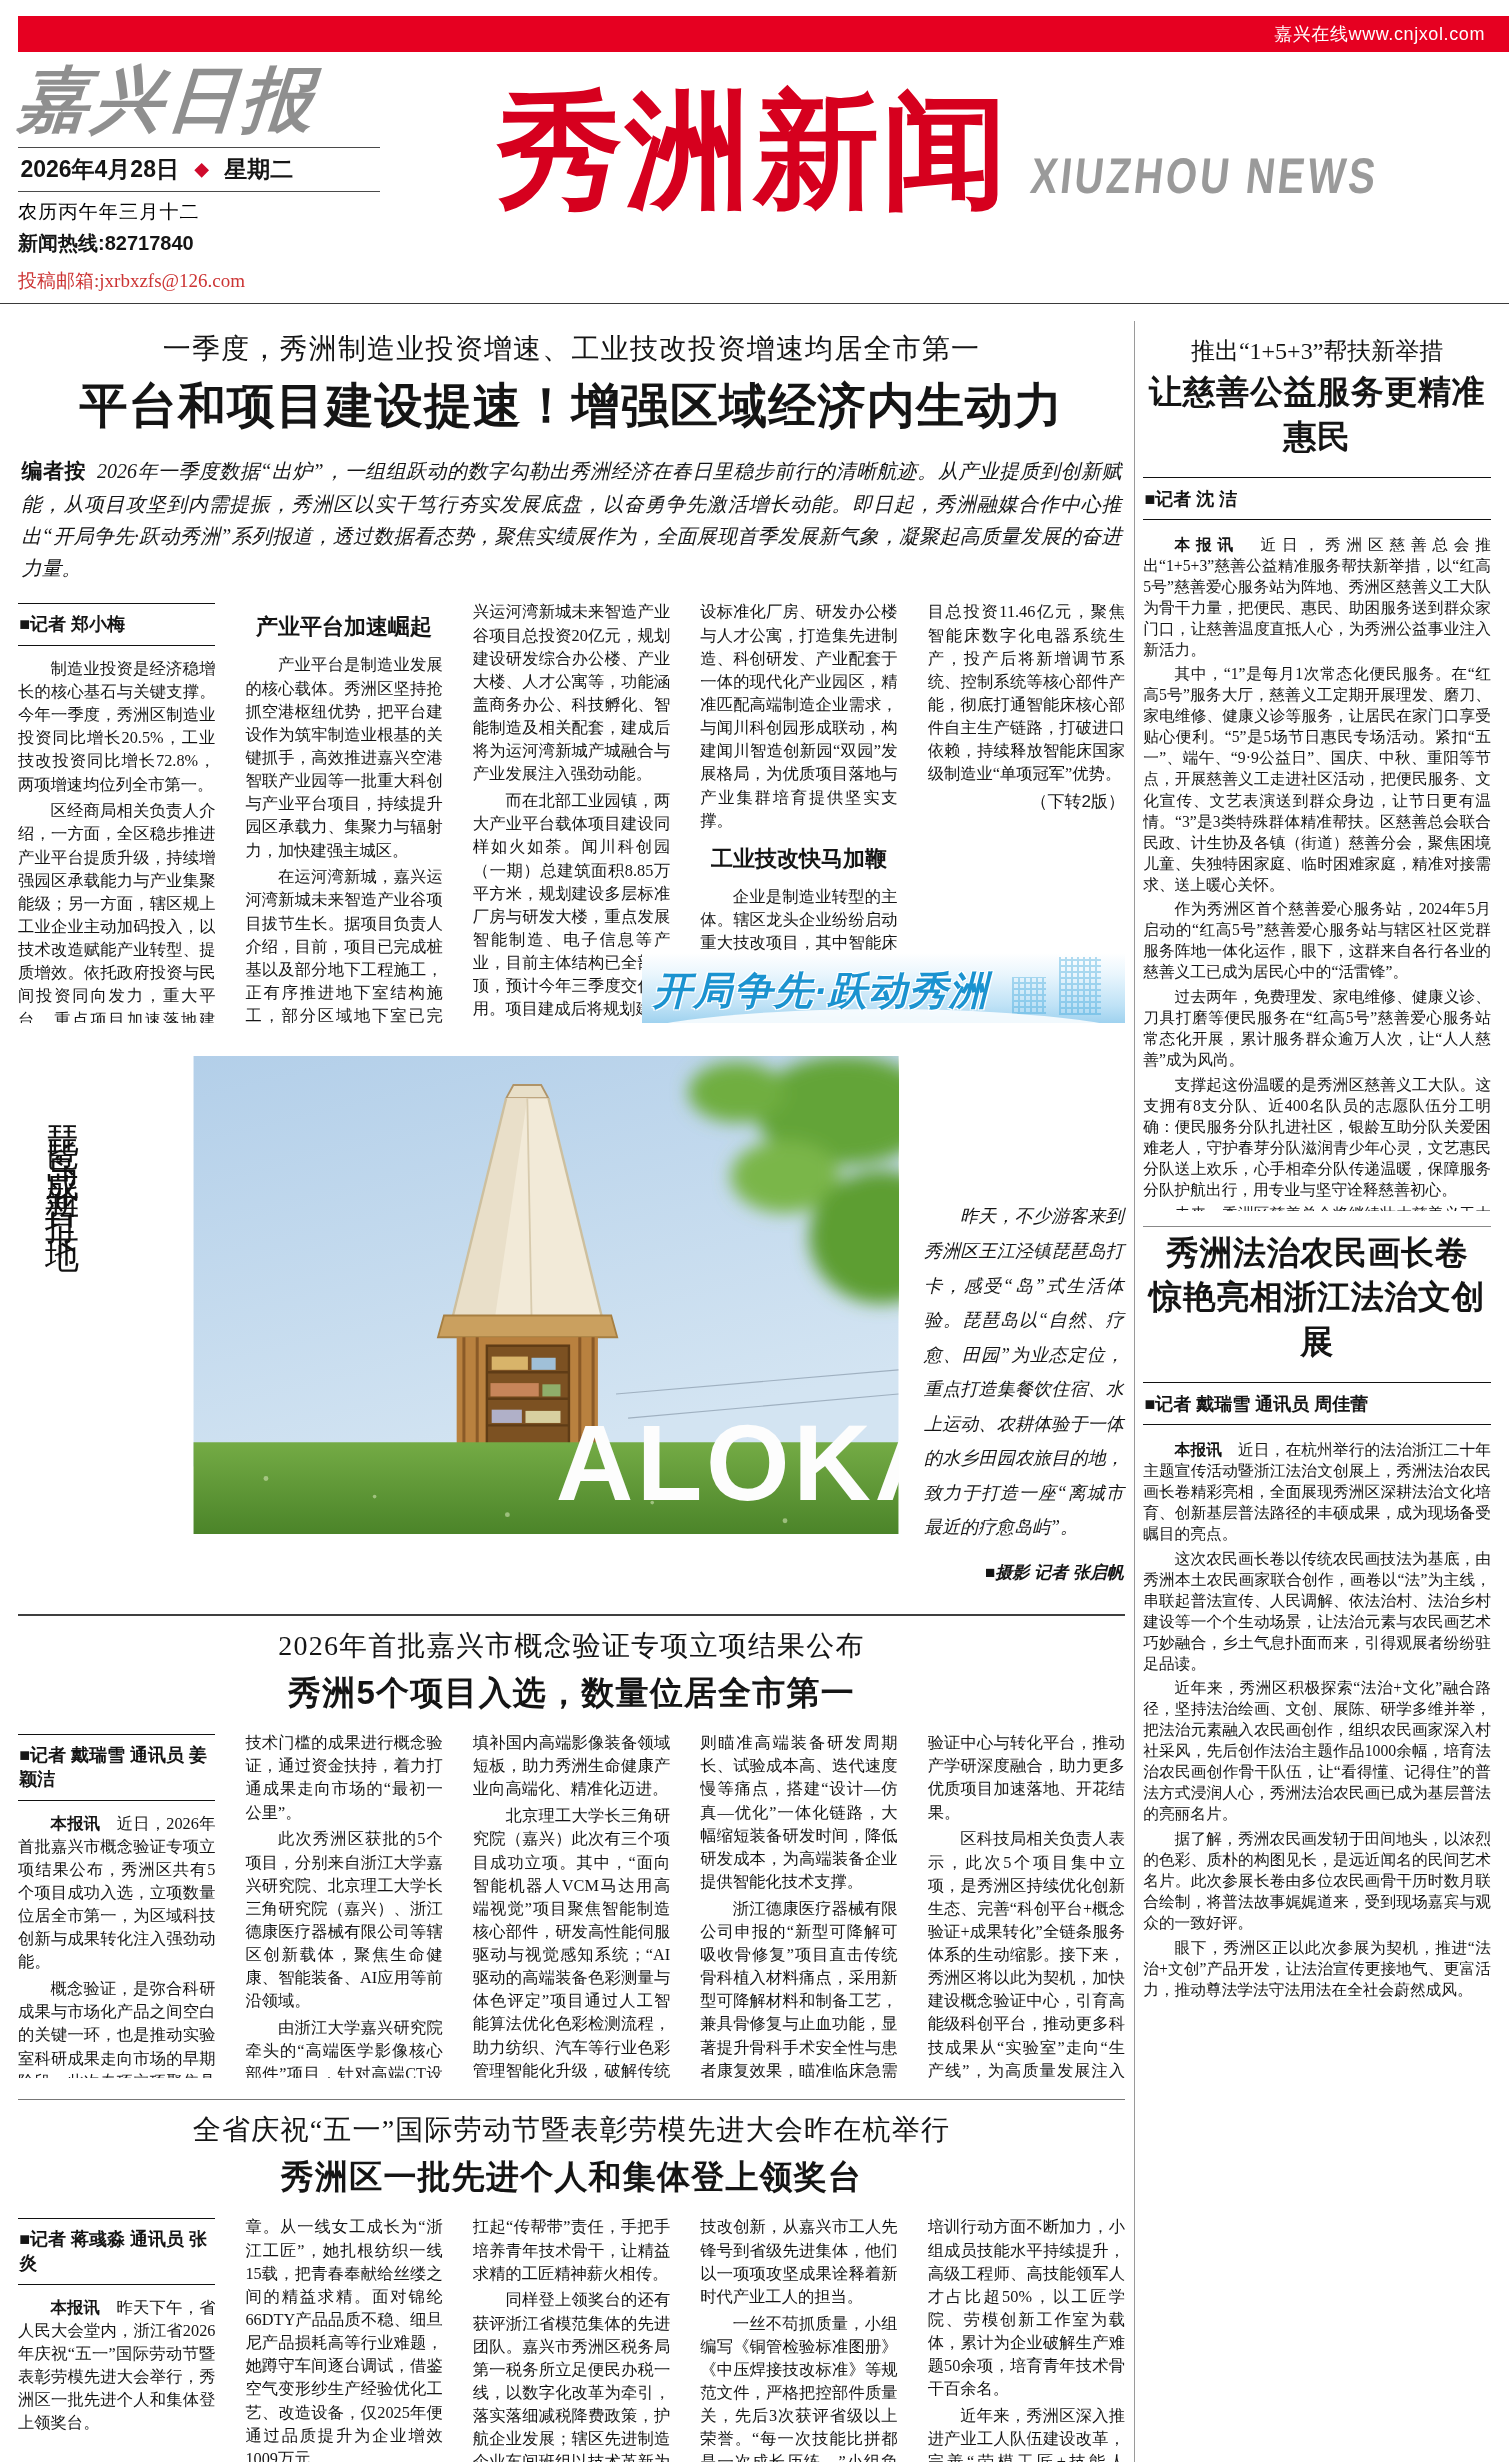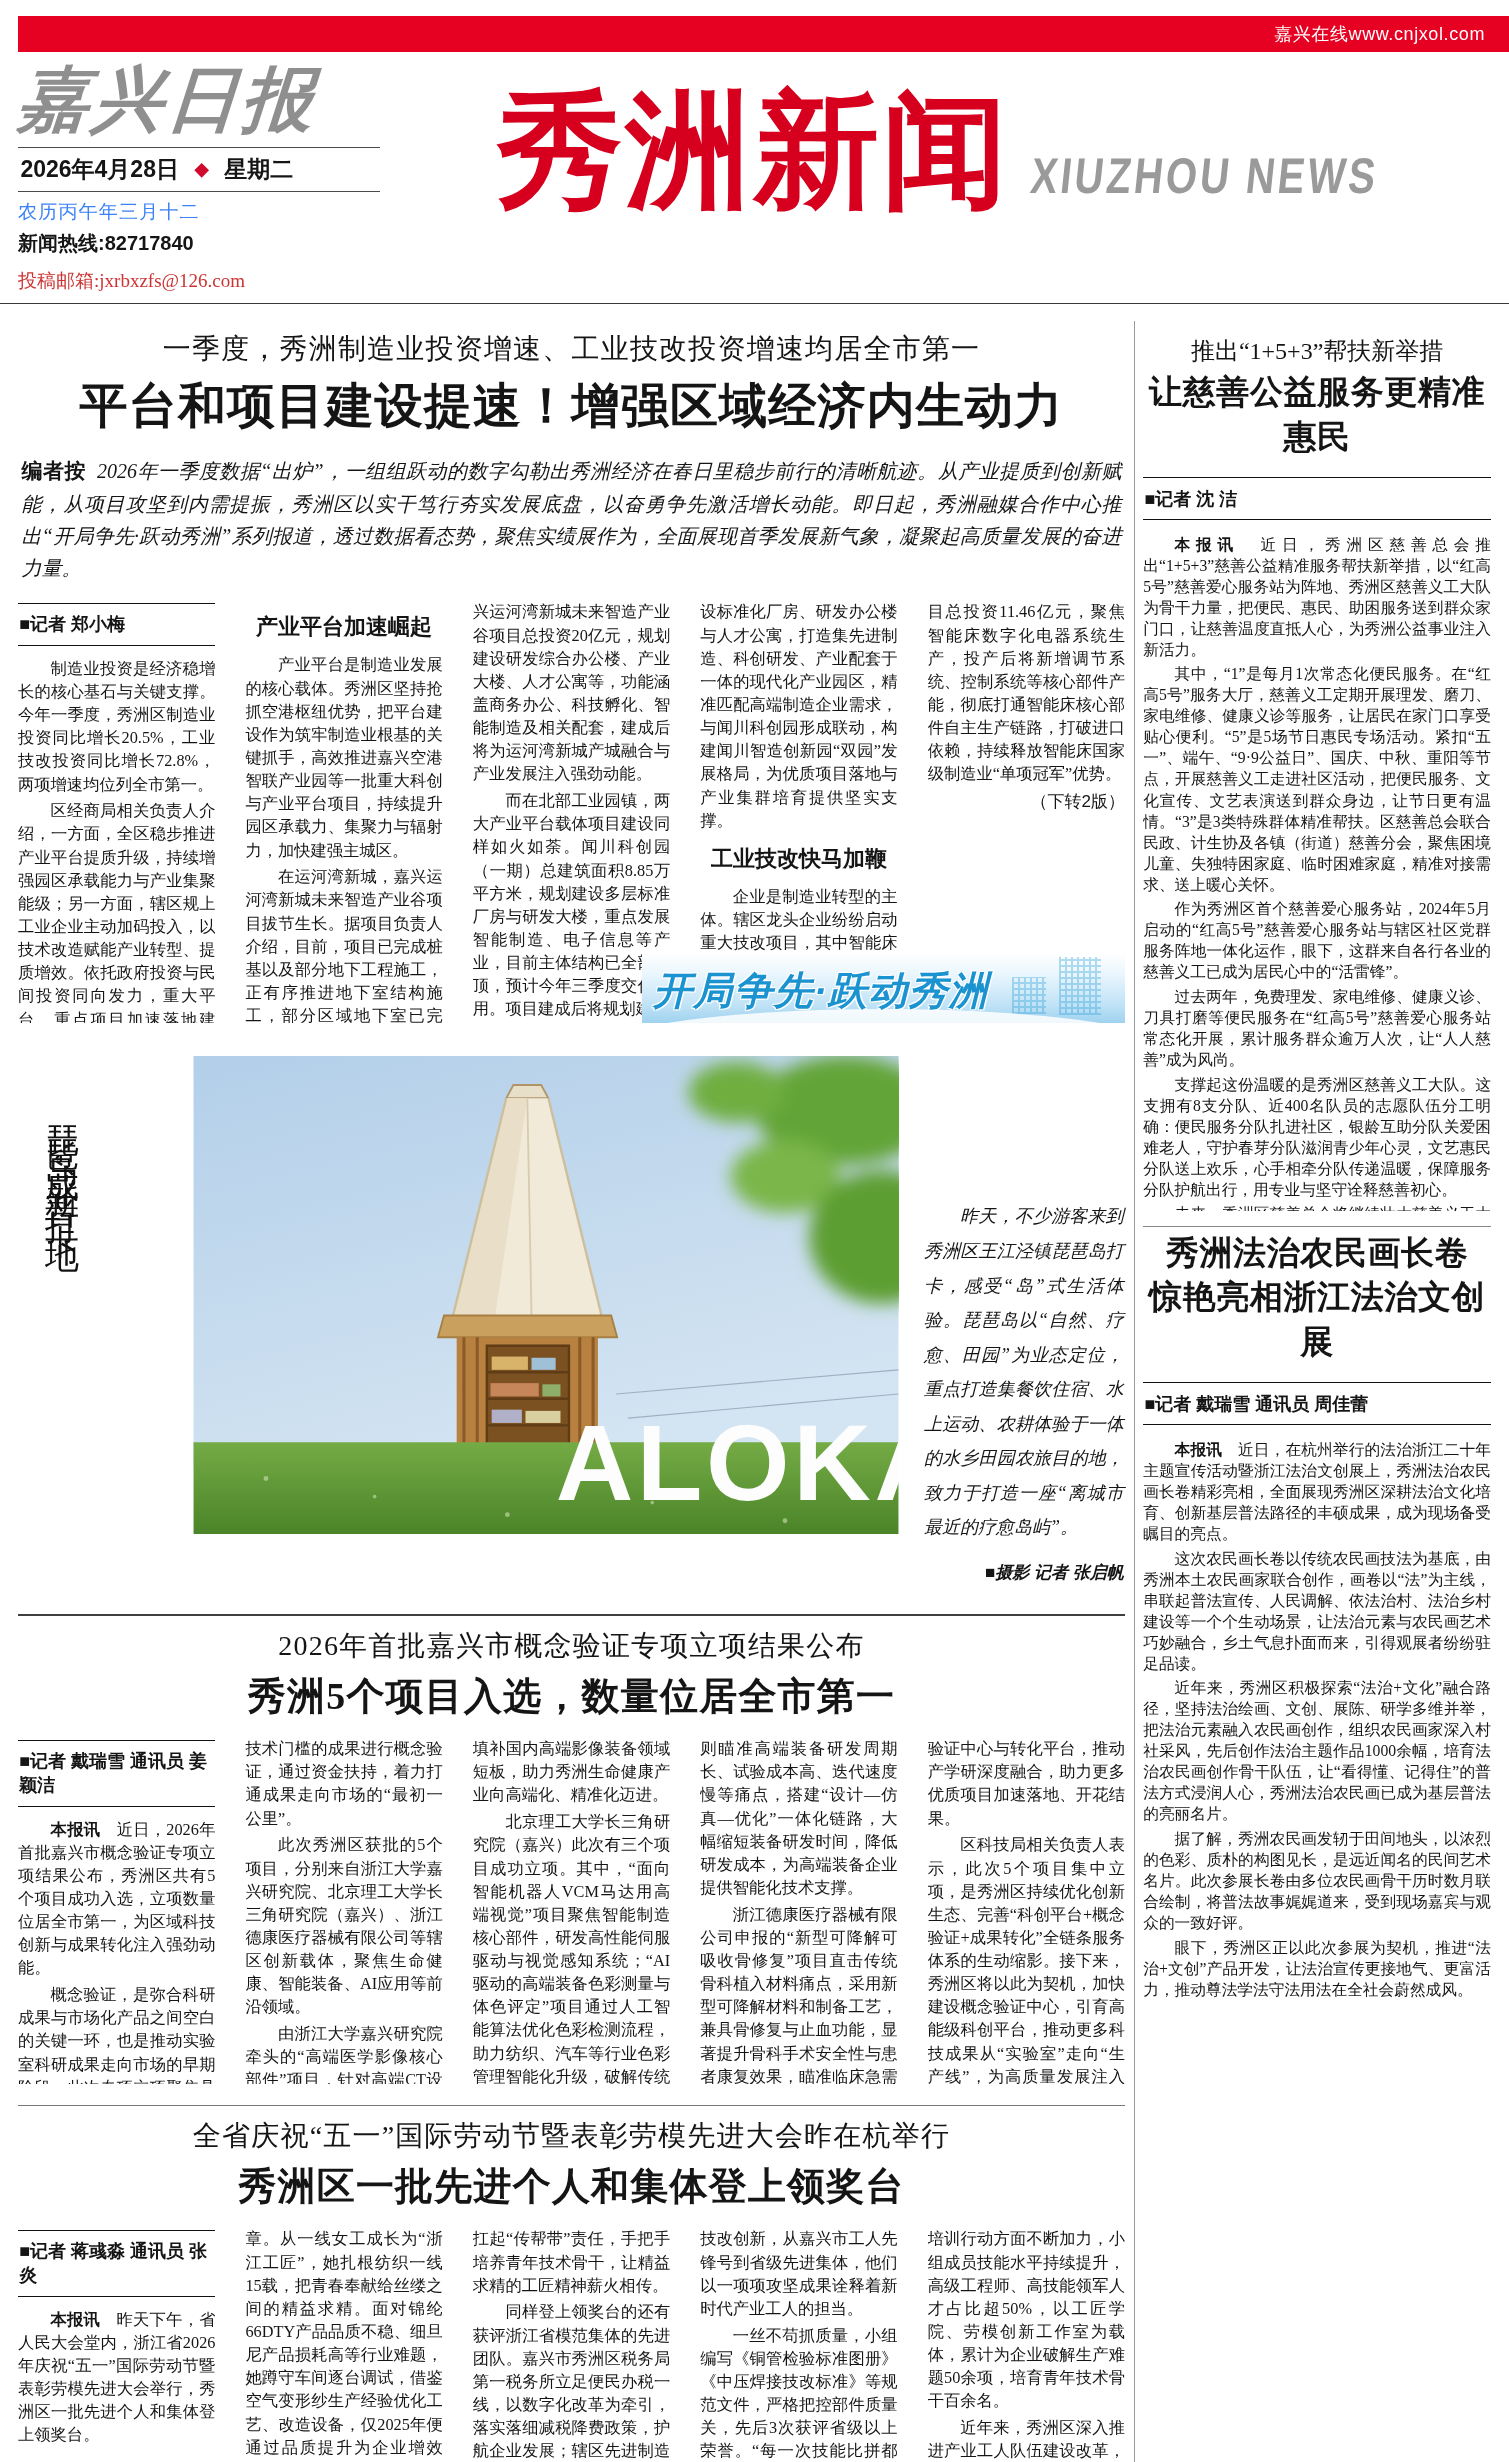--- a/index.html
+++ b/index.html
@@ -9,39 +9,39 @@
   .topbar{height:36px;margin:15.7px 0 0 18px;background:#e60021;display:flex;align-items:center;justify-content:flex-end;}
   .topbar span{color:#fff;font-family:"Liberation Sans",sans-serif;font-size:18px;padding-right:24px;letter-spacing:0.6px;}
   
   .masthead{display:flex;align-items:flex-start;padding:8.5px 18px 6px 18px;}
   .mh-left{width:362px;}
   .paper-logo{font-size:71px;line-height:1.1;color:#8f8f8f;font-family:"DejaVu Serif",serif;
               font-style:italic;font-weight:bold;letter-spacing:3.6px;transform:skewX(-4deg);}
   .dateline{margin-top:8.5px;border-top:1.8px solid #4a4a4a;border-bottom:1.8px solid #4a4a4a;
             padding:6px 2.4px;font-family:"Liberation Sans",sans-serif;font-size:23px;font-weight:bold;display:flex;align-items:center;gap:15.7px;}
   .dateline .dia{color:#cf0a2c;font-size:18px;}
-  .lunar{margin-top:7.2px;font-size:19px;color:#3b82f6;letter-spacing:1.2px;}
+  .lunar{margin-top:7.2px;font-size:19px;color:#000000;letter-spacing:1.2px;}
   .hotline{margin-top:4.8px;font-family:"Liberation Sans",sans-serif;font-size:20px;font-weight:bold;}
   .mail{margin-top:11px;font-size:19px;color:#c33;}
   .mh-right{flex:1;display:flex;align-items:flex-end;justify-content:center;gap:17px;padding-top:28px;}
   .sec-title{font-family:"Liberation Sans",sans-serif;font-weight:bold;font-size:126px;line-height:1;
              color:#d6001e;letter-spacing:2.4px;white-space:nowrap;}
   .sec-title-en{font-family:"Liberation Sans",sans-serif;font-weight:bold;font-size:40px;color:#9a9a9a;
                 letter-spacing:3px;transform:skewX(-6deg) scaleY(1.25);transform-origin:bottom;padding-bottom:8.5px;white-space:nowrap;}
   .head-rule{border-top:1.8px solid #3a3a3a;margin:3.6px 0 0 0;}
   
   .main{display:flex;padding:14.5px 18px 0 18px;}
   .left-zone{width:1107px;}
   .vrule{width:1.2px;background:#9a9a9a;margin:2.4px 8.5px 0 8.5px;}
   .right-zone{flex:1;min-width:0;}
   
   .kicker{text-align:center;font-size:28px;letter-spacing:1.2px;margin:11px 0 3.6px 0;}
   .headline{text-align:center;font-family:"Liberation Sans",sans-serif;font-weight:bold;font-size:48px;
             letter-spacing:1.2px;margin:6px 0 15.7px 0;}
-  .headline.mid{font-size:38px;font-family:Liberation Serif, serif;}
+  .headline.mid{font-size:33px;}
   
   .ednote{font-size:20px;line-height:1.62;text-align:justify;font-style:italic;margin:4.8px 3.6px 15.7px 3.6px;}
   .ednote b{font-style:normal;font-size:21px;font-family:"Liberation Sans",sans-serif;margin-right:11px;}
   
   .cols{display:flex;gap:30px;overflow:hidden;position:relative;}
   .col{flex:1;min-width:0;overflow:hidden;}
   .lead-cols{height:423px;}
   .mid-cols{height:347px;}
   .bot-cols{height:417px;}
   .blk-p{margin:0 0 3.6px 0;font-size:16.3px;line-height:1.42;text-align:justify;text-indent:2em;}

